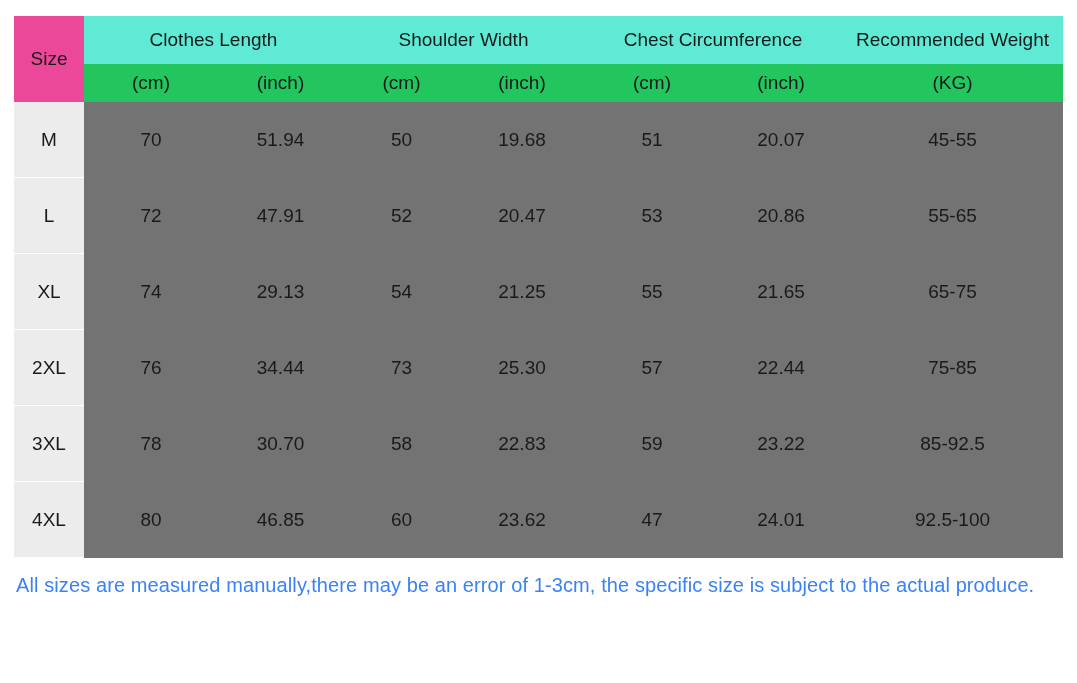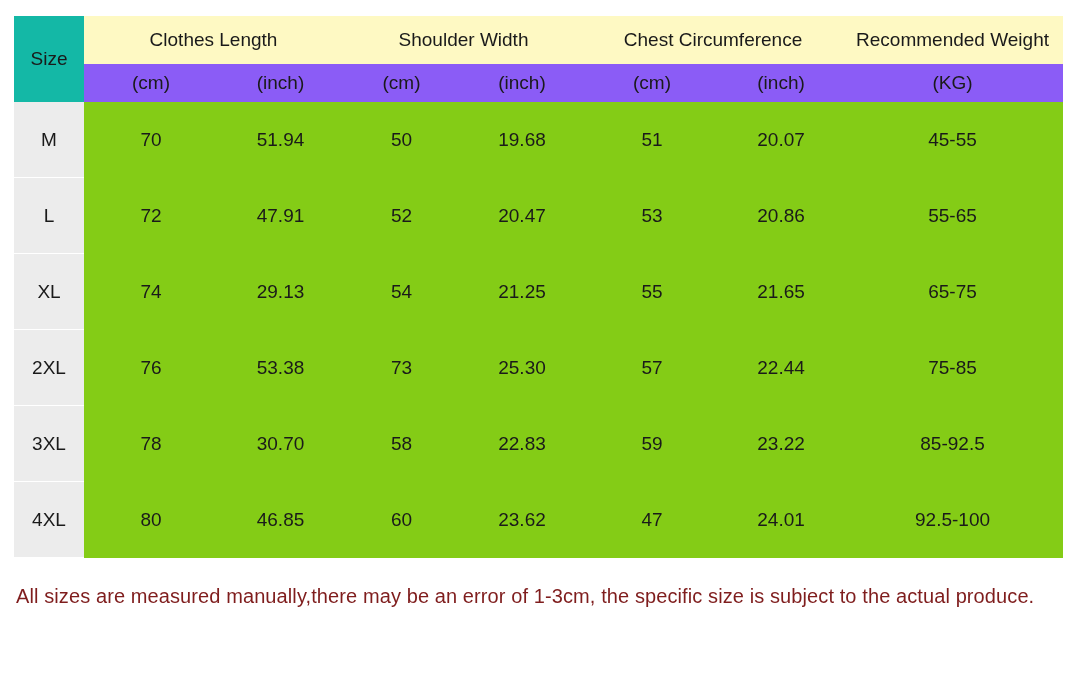--- a/index.html
+++ b/index.html
@@ -40,57 +40,57 @@
     text-align: center;
     vertical-align: middle;
     font-weight: normal;
     font-size: 19px;
     color: #1a1a1a;
   }
   
   .vline-r { border-right: 1px solid #e3e3e3; }
 
   .head-row1 th {
-    background: #fef9c3;
+    background: #5eead4;
     height: 48px;
     font-size: 20px;
     padding: 0 4px;
   }
   .head-row2 th {
-    background: #8b5cf6;
+    background: #22c55e;
     height: 38px;
     font-size: 19px;
     padding: 0 4px;
   }
   th.size-cell {
-    background: #14b8a6;
+    background: #ec4899;
     font-size: 20px;
   }
   .inch-head {
     color: #e02020;
   }
   .body-row td {
     height: 73px;
-    background: #84cc16;
+    background: #737373;
     border-bottom: 1px solid #ededed;
   }
   .body-row td.size-col {
     background: #ececec;
     font-size: 19px;
     border-bottom: 1px solid #ffffff;
   }
   .inch-val {
     color: #e02020;
   }
   .note {
-    margin-top: 24px;
+    margin-top: 13px;
     padding: 0 2px;
     font-size: 20px;
     line-height: 1.42;
-    color: #7f1d1d;
+    color: #3b82f6;
     letter-spacing: 0.1px;
   }
 </style>
 </head>
 <body>
 
 <div class="sheet">
 
   <table class="size-table">
     <colgroup>
@@ -152,21 +152,21 @@
         <td class="vline-r">54</td>
         <td class="vline-r inch-val">21.25</td>
         <td class="vline-r">55</td>
         <td class="vline-r inch-val">21.65</td>
         <td>65-75</td>
       </tr>
 
       <tr class="body-row">
         <td class="size-col vline-r">2XL</td>
         <td class="vline-r">76</td>
-        <td class="vline-r inch-val">53.38</td>
+        <td class="vline-r inch-val">34.44</td>
         <td class="vline-r">73</td>
         <td class="vline-r inch-val">25.30</td>
         <td class="vline-r">57</td>
         <td class="vline-r inch-val">22.44</td>
         <td>75-85</td>
       </tr>
 
       <tr class="body-row">
         <td class="size-col vline-r">3XL</td>
         <td class="vline-r">78</td>

